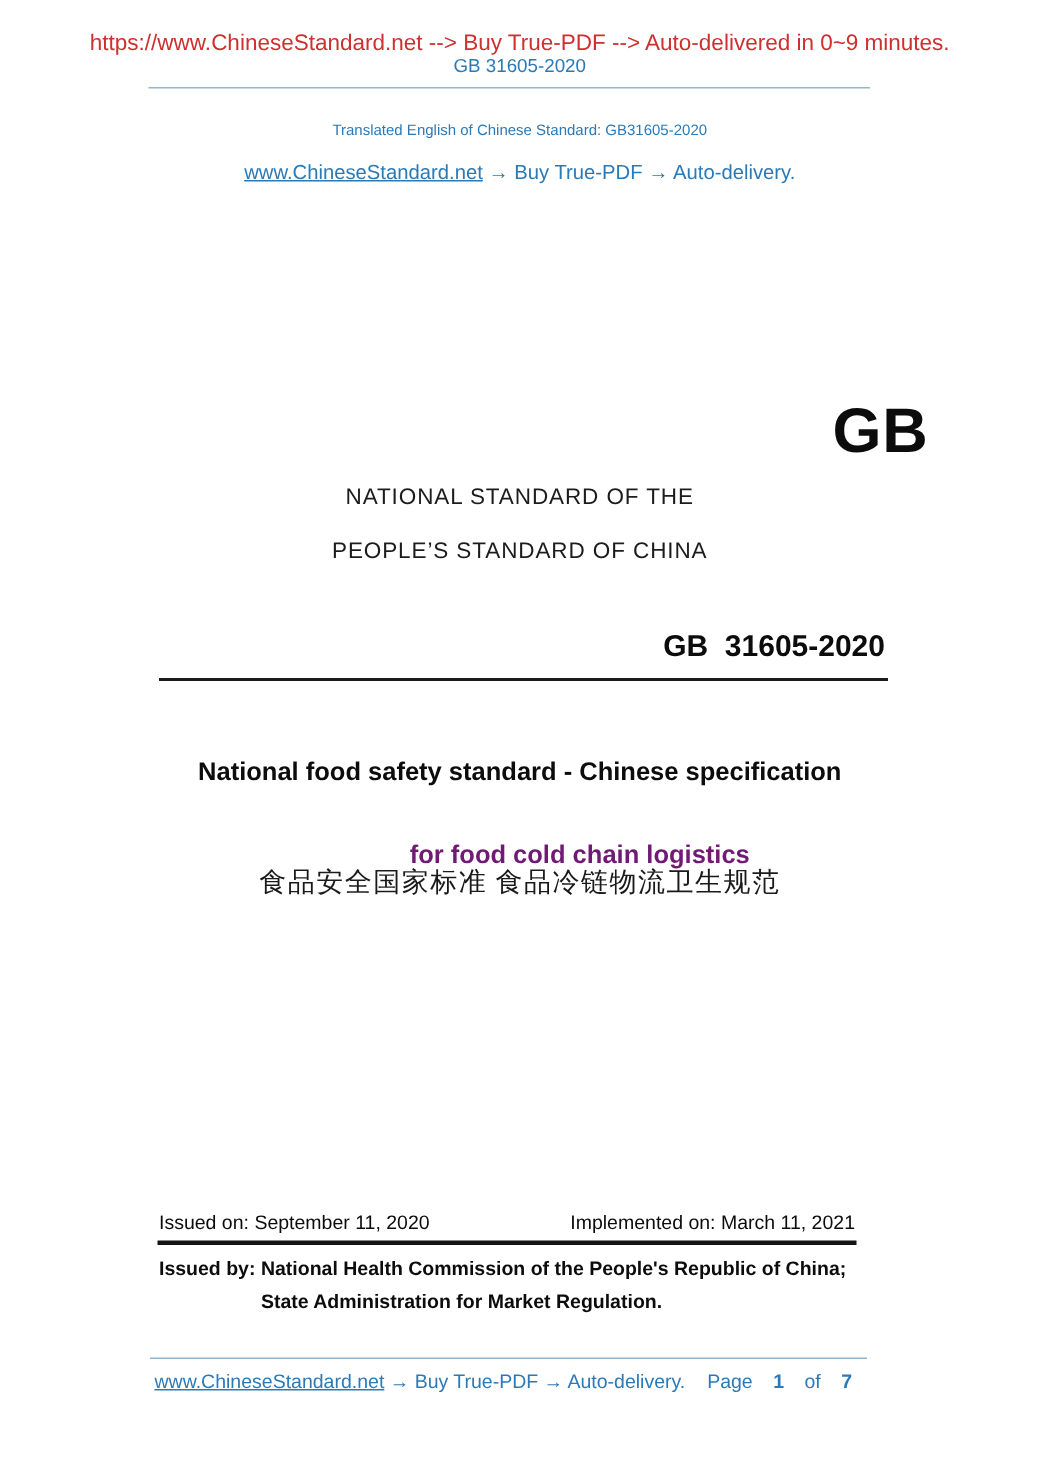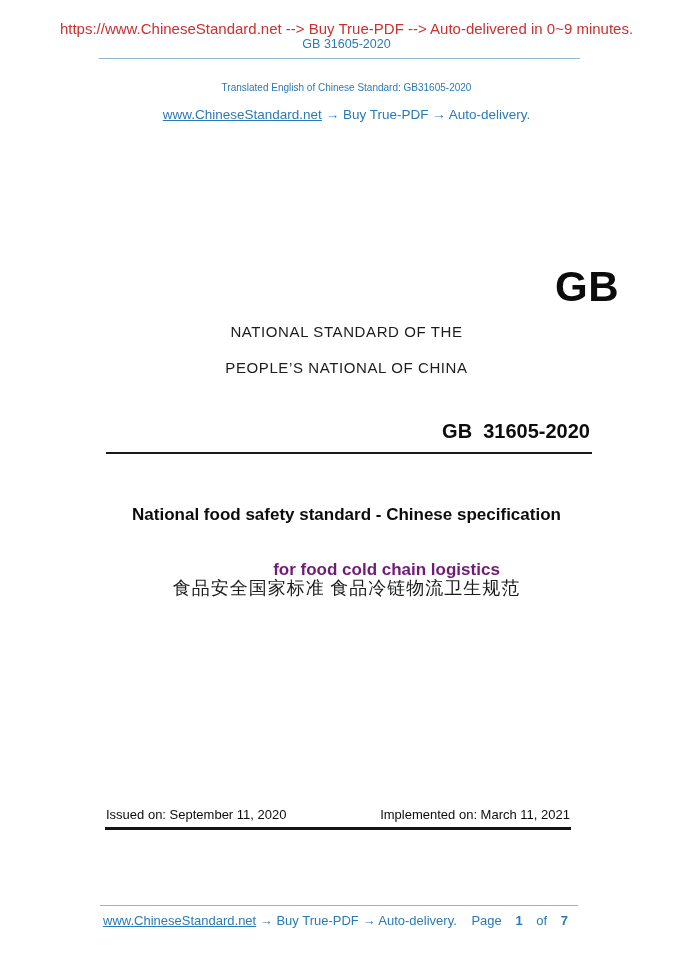--- a/index.html
+++ b/index.html
@@ -58,39 +58,46 @@
 
   <div class="abs center buyline blue">
     <span class="link">www.ChineseStandard.net</span><span class="pre"> → Buy True-PDF → Auto-delivery.</span>
   </div>
 
 
   <div class="abs gb-logo">GB</div>
 
   <div class="abs center org1">NATIONAL STANDARD OF THE</div>
 
-  <div class="abs center org2">PEOPLE’S NATIONAL OF CHINA</div>
+  <div class="abs center org2">PEOPLE’S STANDARD OF CHINA</div>
 
   <div class="abs code-heading">GB  31605-2020</div>
 
   <div class="abs title-rule"></div>
 
   <div class="abs center title1">National food safety standard - Chinese specification</div>
 
   <div class="abs center title2">for food cold chain logistics</div>
 
   <div class="abs center title-zh">食品安全国家标准  食品冷链物流卫生规范</div>
 
   <div class="abs issue-row">
     <span>Issued on: September 11, 2020</span>
     <span>Implemented on: March 11, 2021</span>
   </div>
 
   <div class="abs issue-rule"></div>
 
+  <div class="abs issued-by">
+    <span class="ib-label">Issued by: </span>
+    <span class="ib-val">
+      <span>National Health Commission of the People's Republic of China;</span>
+      <span>State Administration for Market Regulation.</span>
+    </span>
+  </div>
 
   <div class="abs footer-rule"></div>
 
   <div class="abs footer blue">
     <span class="f-left">
       <span class="link">www.ChineseStandard.net</span><span class="pre"> → Buy True-PDF → Auto-delivery.</span>
     </span>
     <span class="f-right">
       <span>Page</span>
       <span class="b">1</span>

